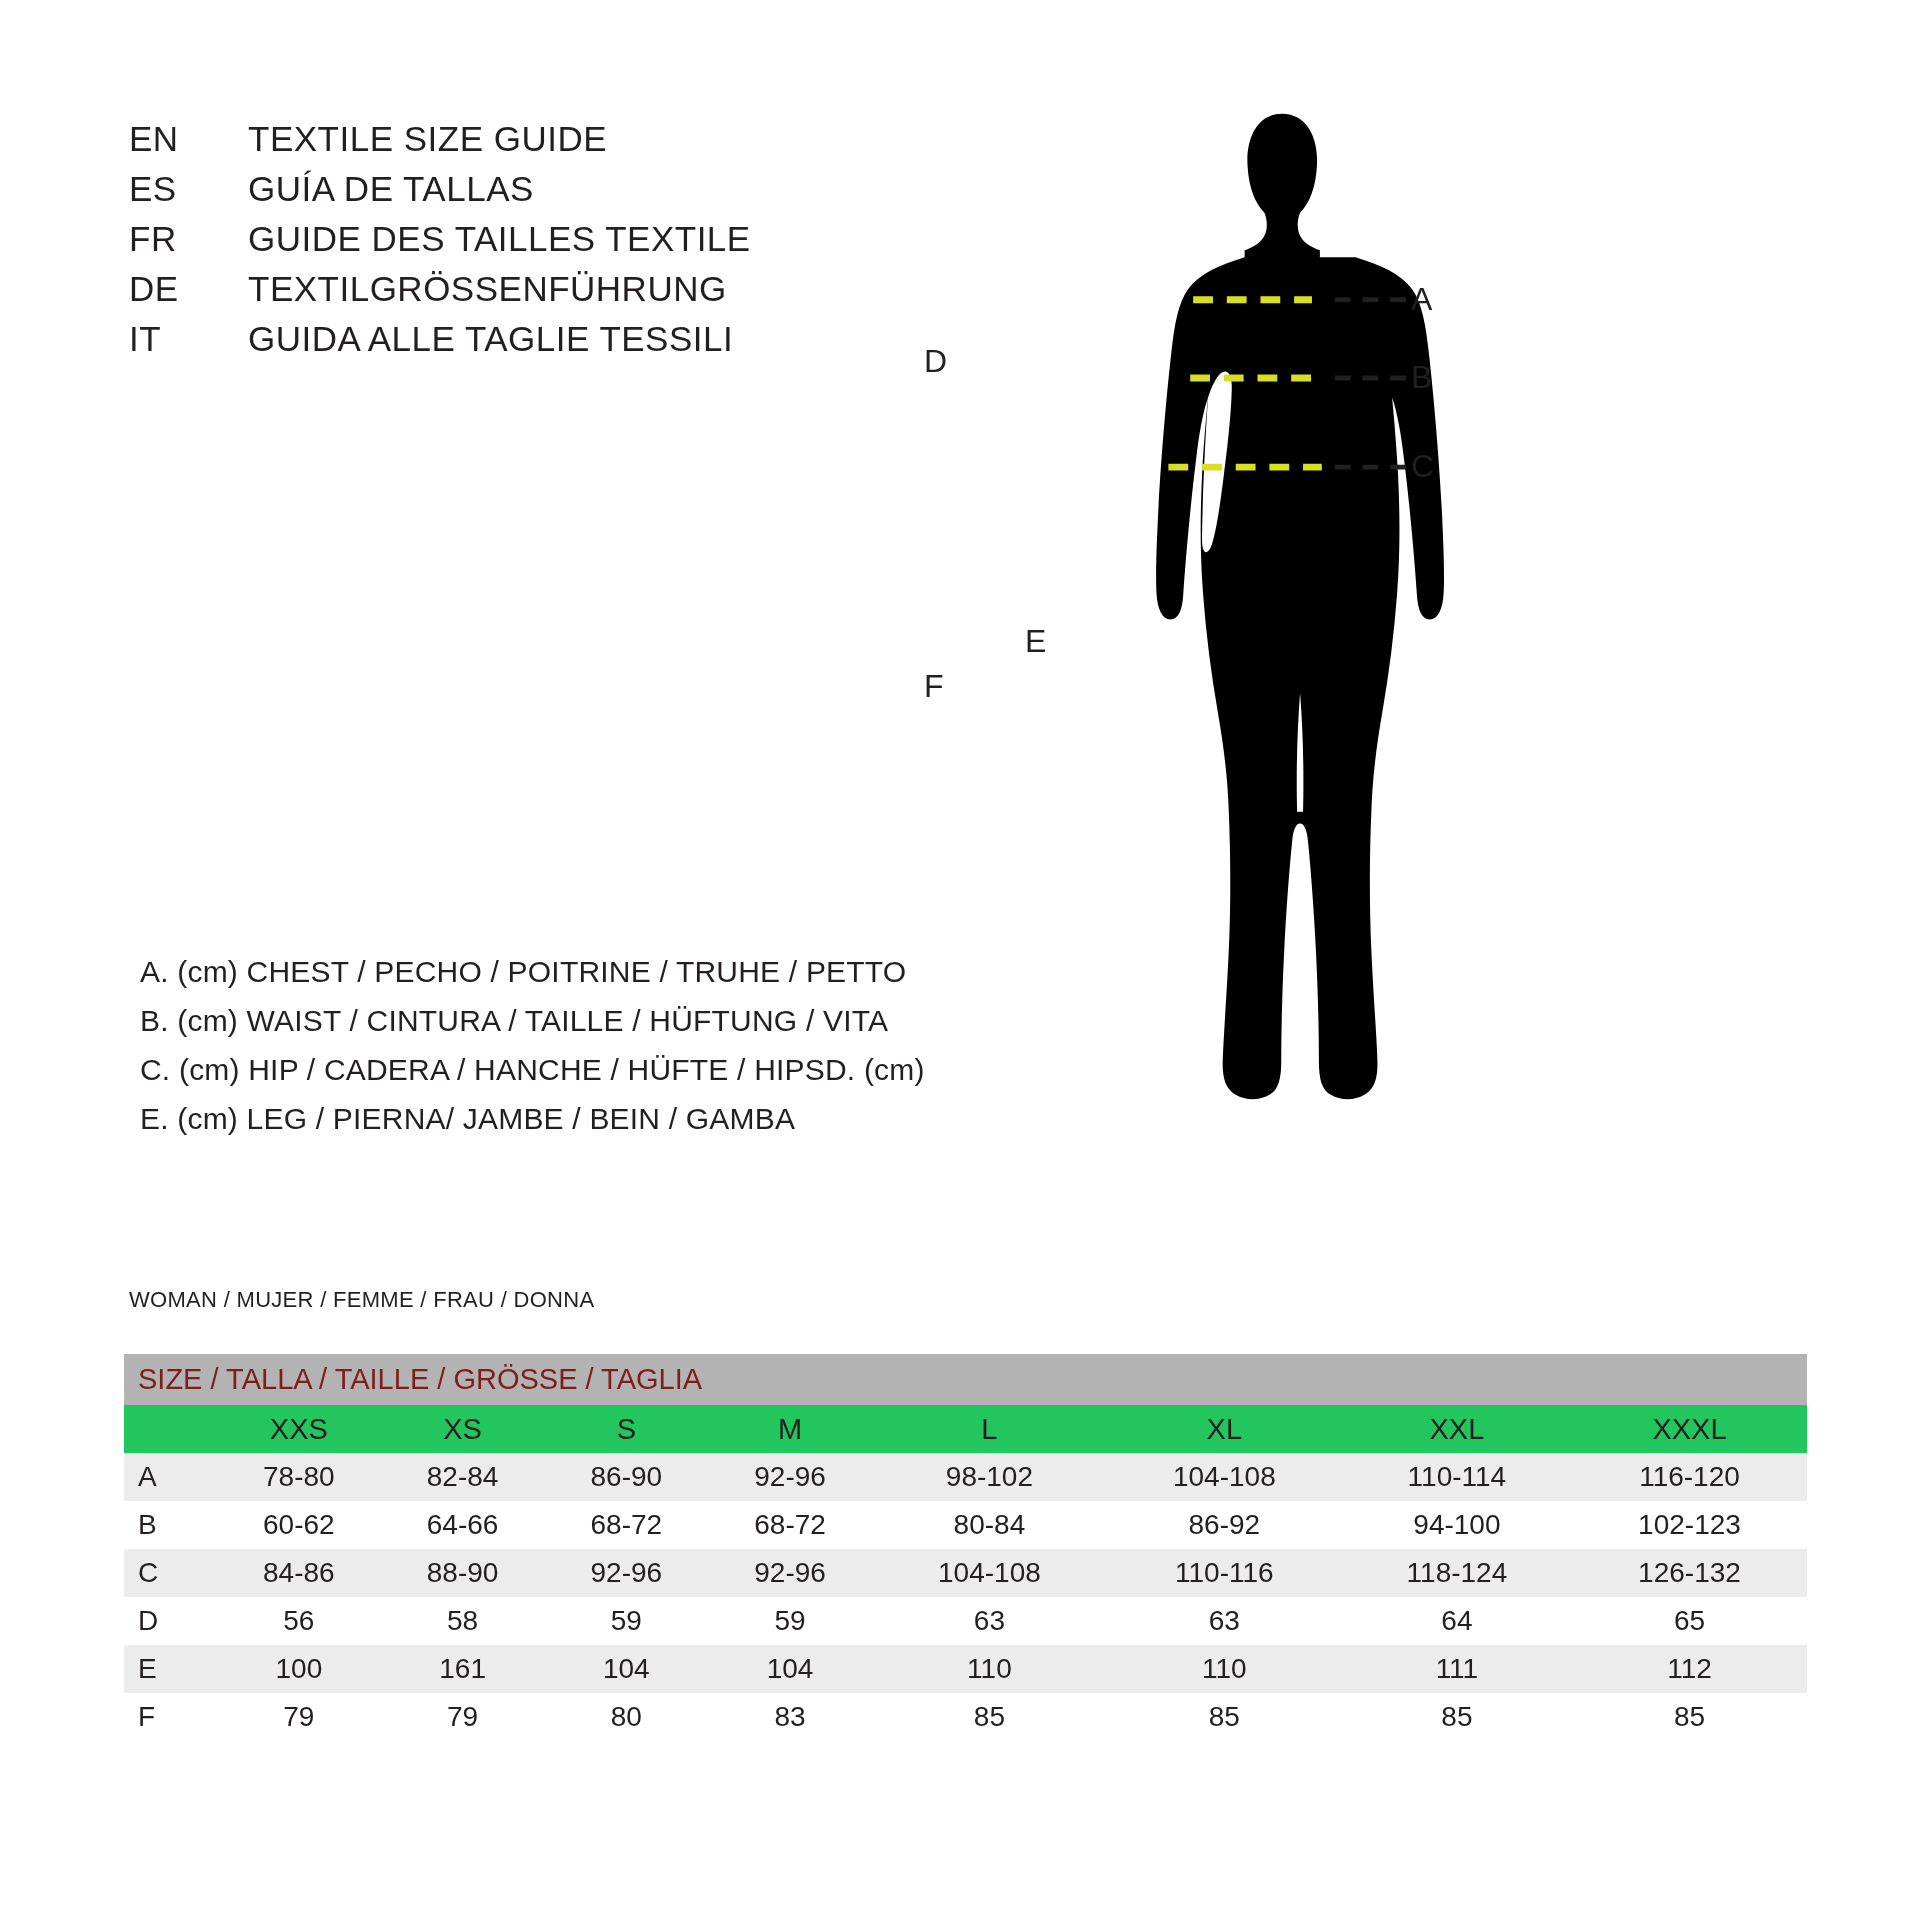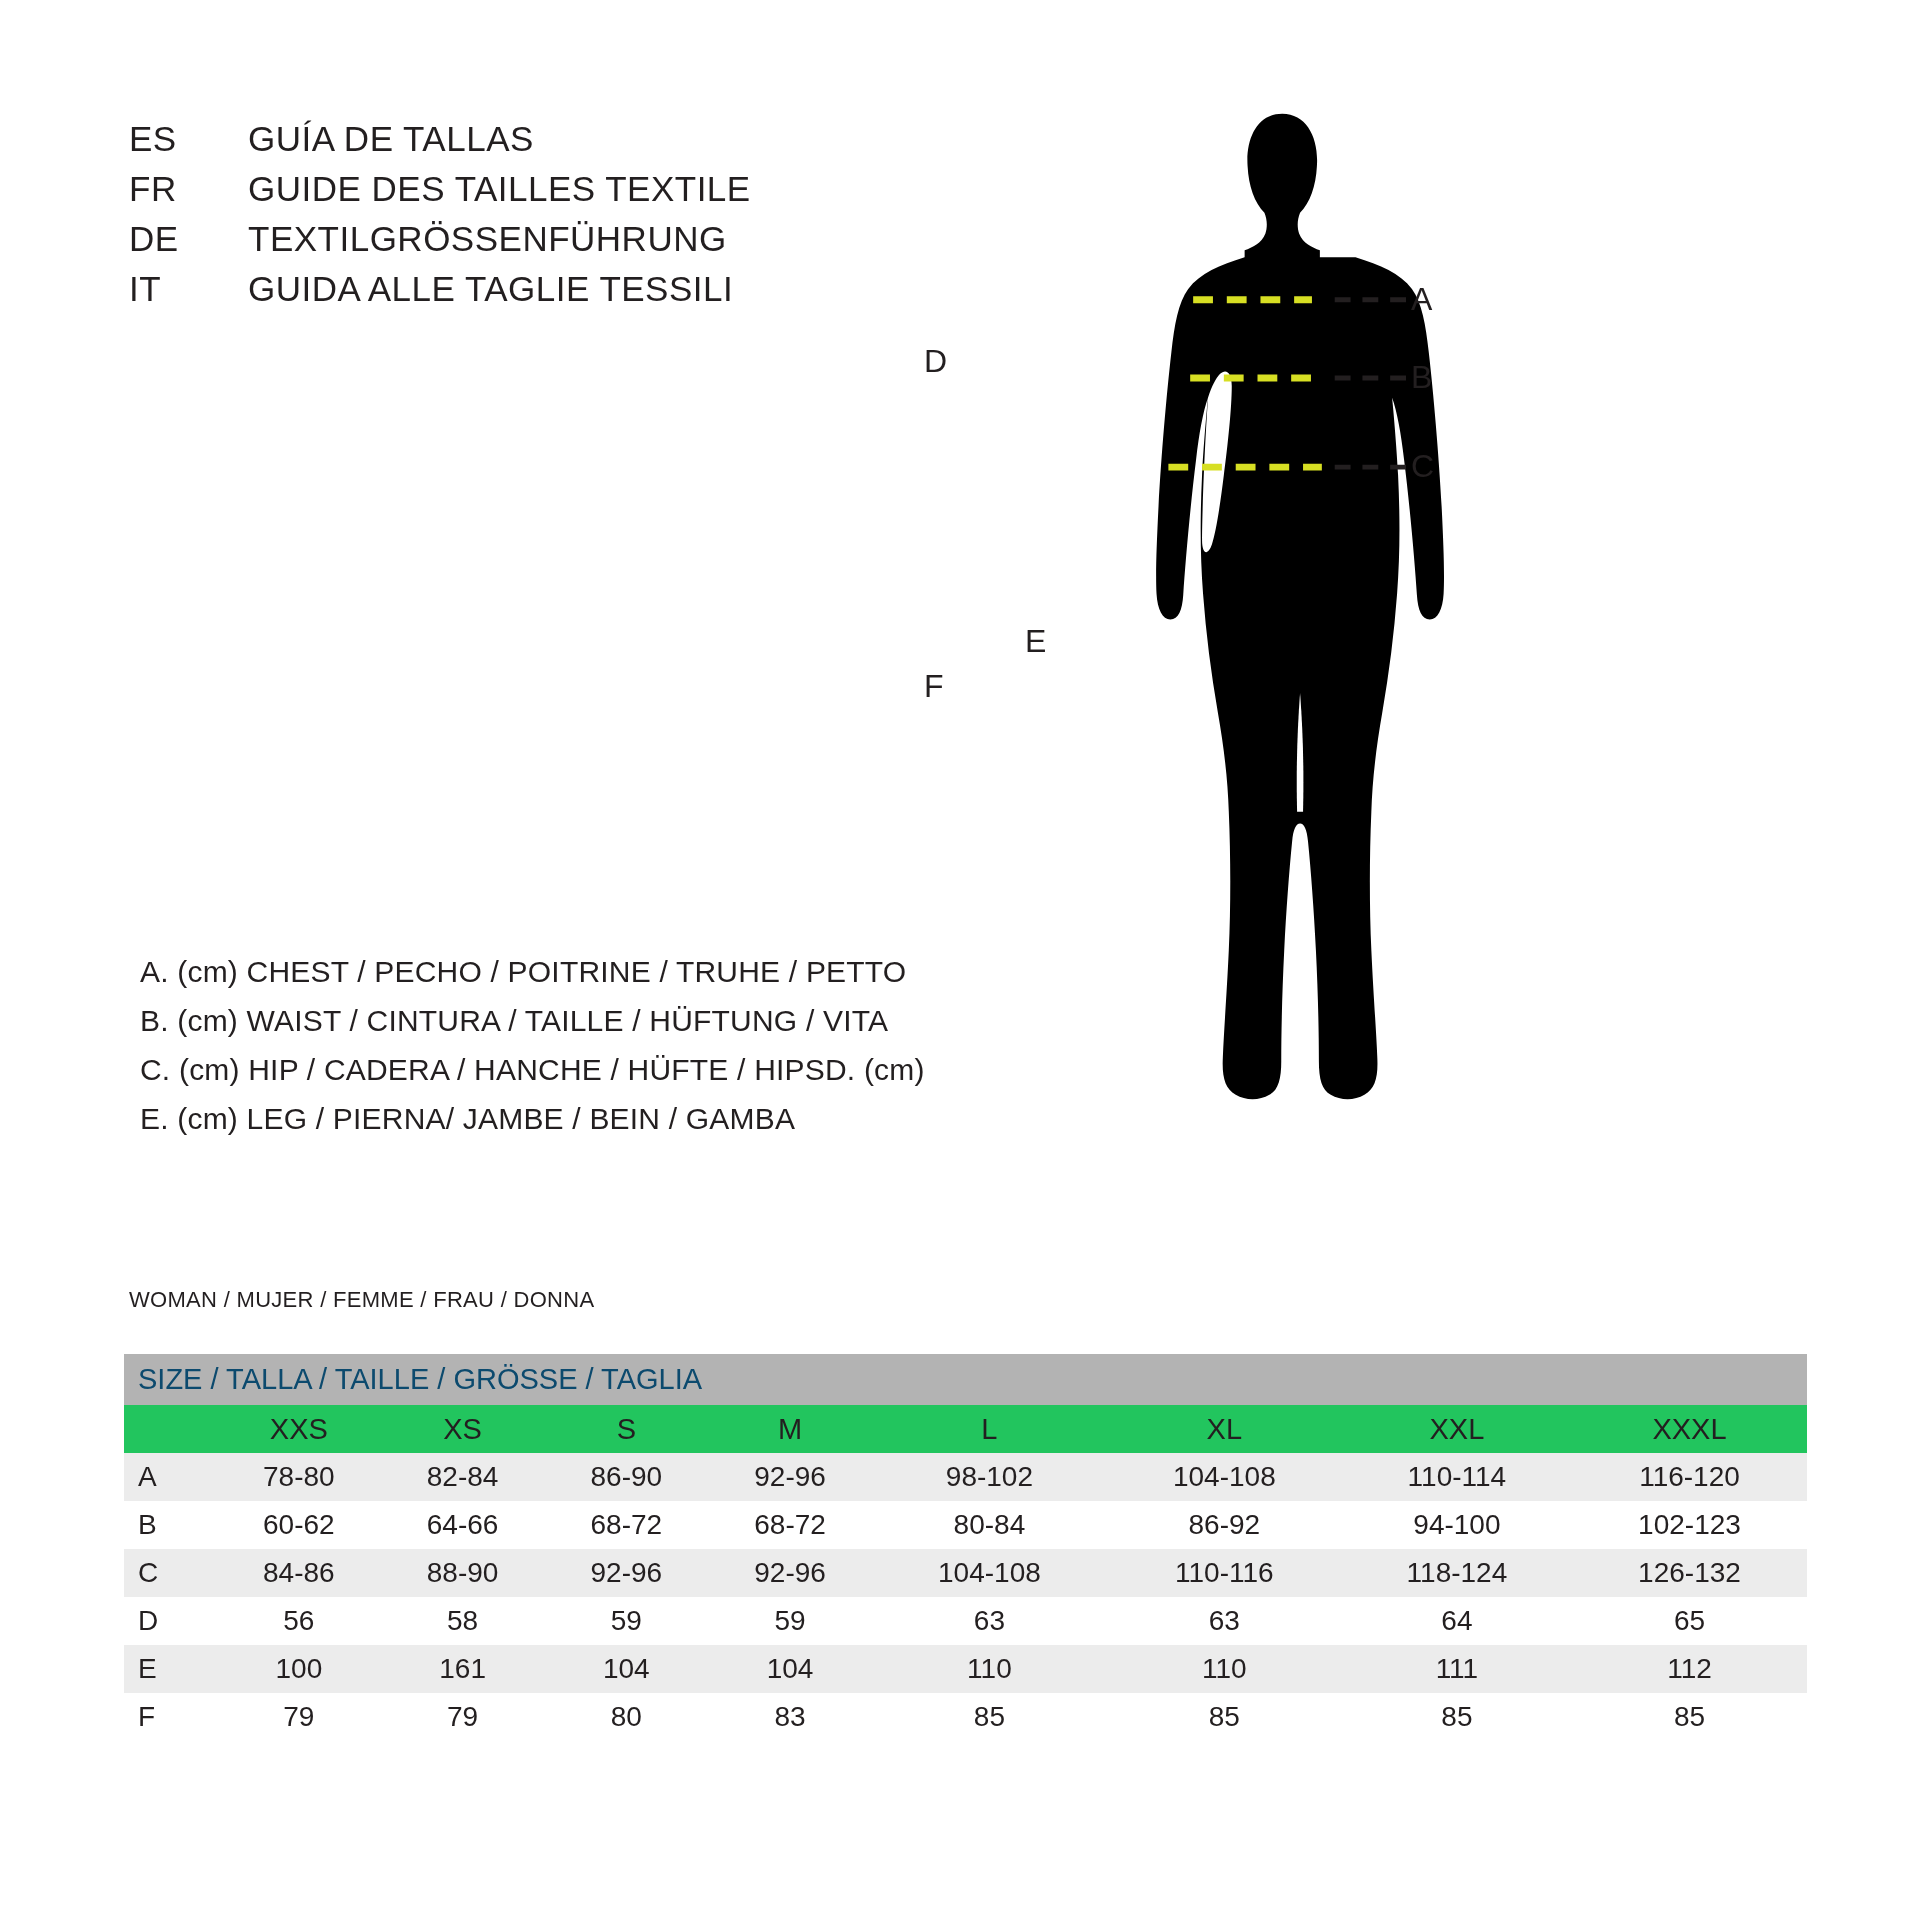--- a/index.html
+++ b/index.html
@@ -71,21 +71,21 @@
     font-weight: normal;
     height: 48px;
     text-align: center;
   }
   #size-table .hdr-band td {
     background: #b3b3b3;
     text-align: left;
     padding-left: 14px;
     height: 51px;
     font-size: 29px;
-    color: #0c4a6e;
+    color: #7f1d1d;
   }
   #size-table .row-label {
     width: 79px;
     text-align: left;
     padding-left: 14px;
   }
   #size-table .size-hdr td {
     background: #22c55e;
     font-size: 29px;
   }
@@ -105,20 +105,24 @@
   .dim-letter {
     position: absolute;
     font-size: 32px;
     color: #231f20;
   }
 </style>
 </head>
 <body>
 
 <div id="title-block">
+  <div class="title-row">
+    <span class="title-lang">EN</span>
+    <span class="title-text">TEXTILE SIZE GUIDE</span>
+  </div>
   <div class="title-row">
     <span class="title-lang">ES</span>
     <span class="title-text">GUÍA DE TALLAS</span>
   </div>
   <div class="title-row">
     <span class="title-lang">FR</span>
     <span class="title-text">GUIDE DES TAILLES TEXTILE</span>
   </div>
   <div class="title-row">
     <span class="title-lang">DE</span>

